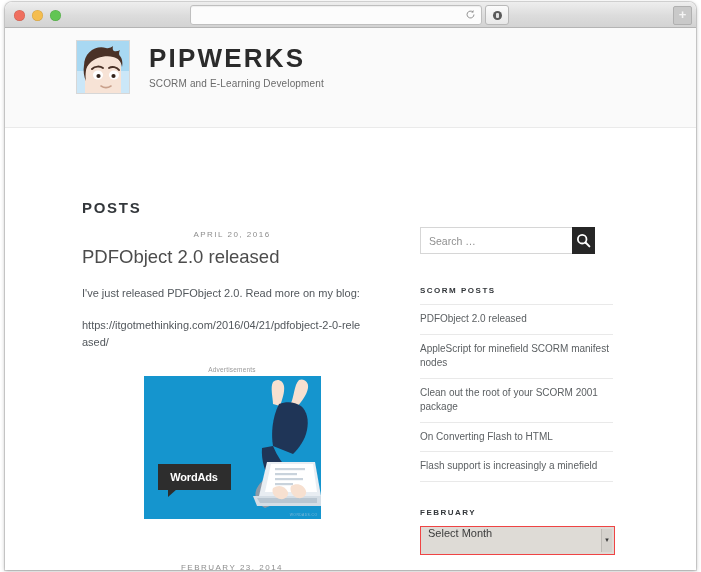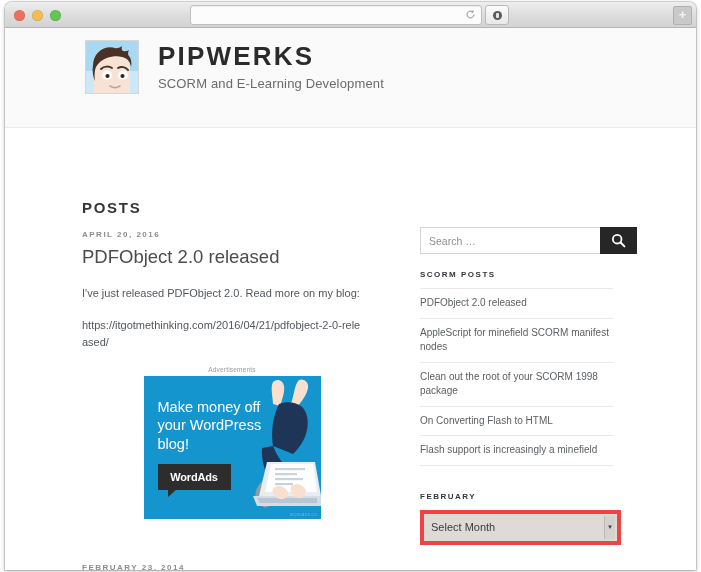--- a/index.html
+++ b/index.html
@@ -141,21 +141,21 @@
 
   .site-header {
     position: relative;
     height: 99px;
     background: #fafafa;
     border-bottom: 1px solid #eaeaea;
   }
 
   .site-branding {
     position: absolute;
-    left: 80px;
+    left: 71px;
     top: 12px;
     display: flex;
     align-items: center;
   }
 
   .site-logo {
     width: 52px;
     height: 52px;
     border: 1px solid #d7d7d7;
     background: #bfe0f5;
@@ -168,21 +168,21 @@
   .site-title {
     font-size: 26px;
     font-weight: bold;
     letter-spacing: 2.2px;
     color: #2b2b2b;
     line-height: 1.05;
   }
 
   .site-description {
     margin-top: 6px;
-    font-size: 13px;
+    font-size: 10px;
     color: #6b6b6b;
     letter-spacing: 0.15px;
   }
 
   .content-area {
     position: relative;
     padding-top: 0;
   }
 
   .posts-label {
@@ -199,24 +199,25 @@
     position: absolute;
     left: 77px;
     top: 102px;
     width: 300px;
   }
 
   .post { margin-bottom: 0; }
 
   .post-date {
     font-size: 8px;
-    font-weight: bold;
+    font-weight: normal;
     letter-spacing: 1.5px;
     color: #8d8d8d;
     margin-bottom: 6px;
+    text-align: center;
   }
 
   .post-title {
     font-size: 18.5px;
     font-weight: normal;
     color: #4c4c4c;
     line-height: 1.28;
     margin: 0 0 16px 0;
   }
 
@@ -302,23 +303,23 @@
   .sidebar {
     position: absolute;
     left: 415px;
     top: 99px;
     width: 200px;
   }
 
   .search-form {
     position: relative;
     display: flex;
-    width: 217px;
+    width: 175px;
     height: 27px;
-    margin-bottom: 16px;
+    margin-bottom: 32px;
   }
   .search-input {
     flex: 1;
     border: 1px solid #d6d6d6;
     border-right: none;
     background: #ffffff;
     font-size: 10.5px;
     color: #555;
     padding: 0 8px;
     font-family: "Liberation Sans", sans-serif;
@@ -362,23 +363,23 @@
     text-decoration: none;
     line-height: 1.45;
     display: block;
   }
 
   .select-box {
     position: relative;
     width: 193px;
     height: 27px;
     background: #dedbd6;
-    border: 4px solid #ef4444;
-    display: flex;
-    align-items: center;
+    border: 1px solid #ef4444;
+    display: flex;
+    align-items: flex-start;
   }
   .select-value {
     font-size: 11px;
     color: #3c3c3c;
     padding-left: 7px;
   }
   .select-arrow {
     position: absolute;
     right: 2px;
     top: 2px;
@@ -456,21 +457,20 @@
 
           <div class="post">
             <div class="post-date">APRIL 20, 2016</div>
             <h2 class="post-title">PDFObject 2.0 released</h2>
             <p class="post-paragraph">I've just released PDFObject 2.0. Read more on my blog:</p>
             <p class="post-paragraph">https://itgotmethinking.com/2016/04/21/pdfobject-2-0-released/</p>
 
             <div class="ad-wrap">
               <div class="ad-label">Advertisements</div>
               <div class="ad-banner">
-                <div class="ad-headline">Make money off your WordPress blog!</div>
                 <div class="ad-bubble">
                   <span class="ad-bubble-text">WordAds</span>
                 </div>
                 <svg class="ad-art" viewBox="0 0 78 143">
                   <path d="M30 6 C34 2 40 4 41 10 C42 16 39 24 37 30 L30 28 C30 22 27 11 30 6 Z" fill="#f7e0d0"></path>
                   <path d="M56 4 C61 2 66 6 65 12 C64 19 58 26 54 31 L48 27 C51 21 51 9 56 4 Z" fill="#f7e0d0"></path>
                   <path d="M36 28 C44 25 52 26 58 30 C64 35 66 44 64 54 C62 64 56 72 50 78 L30 70 C28 58 29 42 36 28 Z" fill="#1f3557"></path>
                   <path d="M30 70 C34 80 40 88 46 95 L30 108 C22 98 18 84 19 72 Z" fill="#1f3557"></path>
                   <path d="M14 112 C18 104 26 100 34 102 L56 118 L22 132 C14 128 10 120 14 112 Z" fill="#8e9aa6"></path>
                   <path d="M24 86 L72 86 L78 120 L16 120 Z" fill="#e8edf2"></path>
@@ -511,21 +511,21 @@
           <div class="widget">
             <div class="widget-title">SCORM POSTS</div>
             <ul class="widget-list">
               <li>
                   <a>PDFObject 2.0 released</a>
                 </li>
               <li>
                   <a>AppleScript for minefield SCORM manifest nodes</a>
                 </li>
               <li>
-                  <a>Clean out the root of your SCORM 1998 package</a>
+                  <a>Clean out the root of your SCORM 2001 package</a>
                 </li>
               <li>
                   <a>On Converting Flash to HTML</a>
                 </li>
               <li>
                   <a>Flash support is increasingly a minefield</a>
                 </li>
             </ul>
           </div>
 

